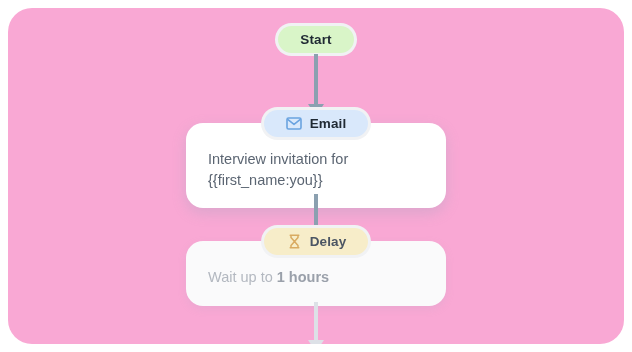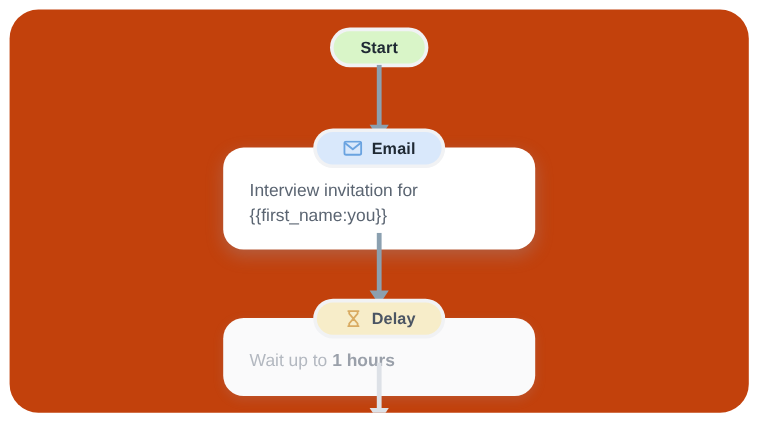--- a/index.html
+++ b/index.html
@@ -15,21 +15,21 @@
     -webkit-font-smoothing: antialiased;
     overflow: hidden;
   }
 
   .canvas {
     position: absolute;
     left: 8px;
     top: 8px;
     width: 616px;
     height: 336px;
-    background: #c2410c;
+    background: #f9a8d4;
     border-radius: 24px;
     overflow: hidden;
   }
 
   .flow {
     position: absolute;
     left: 0;
     top: 0;
     width: 616px;
     height: 336px;
@@ -131,21 +131,21 @@
     transform: translateX(-50%);
     width: 22px;
   }
   .connector svg { display: block; }
 
   
   .node-start   { top: 18px; }
   .conn-1       { top: 46px;  height: 64px; }
   .node-email   { top: 102px; }
   .conn-2       { top: 186px; height: 62px; }
-  .node-delay   { top: 244px; }
+  .node-delay   { top: 220px; }
   .conn-3       { top: 294px; height: 52px; }
 </style>
 </head>
 <body>
 
 <div class="canvas">
   <div class="flow">
 
     <div class="node node-start">
       <div class="badge badge-start">

